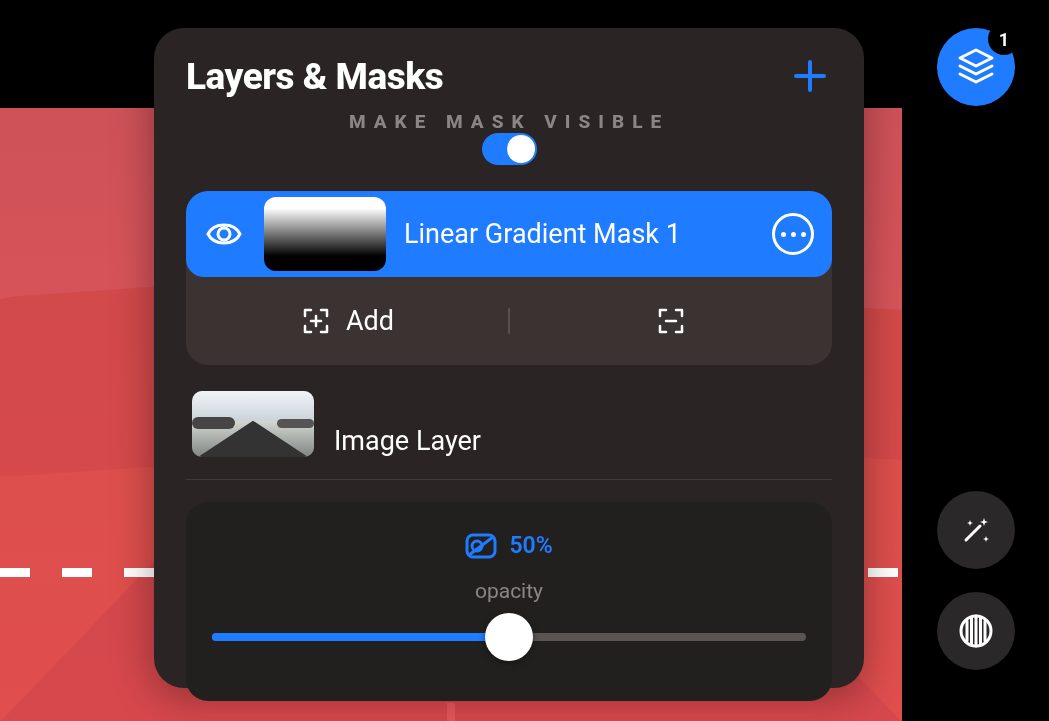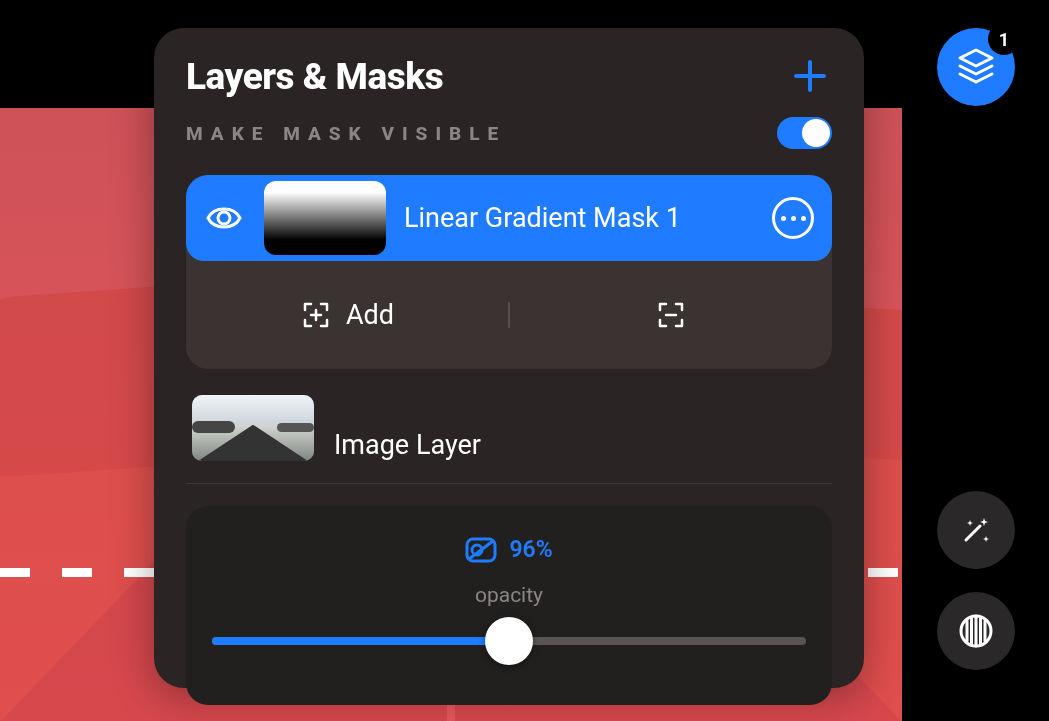--- a/index.html
+++ b/index.html
@@ -88,24 +88,25 @@
   letter-spacing: -0.5px;
   text-align: center;
 }
 .plus-btn {
   color: #1f7bff;
   width: 44px; height: 44px;
   display: flex; align-items: center; justify-content: center;
   cursor: pointer;
 }
 .subhead-row {
-  margin-top: 19px;
+  margin-top: 12px;
   display: flex;
   align-items: center;
   justify-content: space-between;
+  flex-direction: column;
 }
 .subhead-label {
   font-size: 19px;
   font-weight: 800;
   letter-spacing: 8px;
   color: #8b8586;
 }
 .toggle {
   width: 55px; height: 32px;
   border-radius: 20px;
@@ -152,21 +153,21 @@
   width: 42px; height: 42px;
   border-radius: 50%;
   border: 3px solid #fff;
   display: flex; align-items: center; justify-content: center;
   gap: 5px;
   cursor: pointer;
 }
 .more-btn .dot { width: 5px; height: 5px; border-radius: 50%; background: #fff; }
 
 .addsub-row {
-  height: 108px;
+  height: 88px;
   display: flex;
   align-items: center;
   justify-content: center;
   gap: 0;
 }
 .addsub-btn {
   flex: 1;
   display: flex;
   align-items: center;
   justify-content: center;
@@ -387,21 +388,21 @@
 
   <div class="hr"></div>
 
   <div class="opacity-card">
     <div class="opacity-top">
       <svg class="svg-icon" width="32" height="26" viewBox="0 0 32 26">
         <rect x="2" y="2" width="28" height="22" rx="6" ry="6" fill="none" stroke="#1f7bff" stroke-width="3"></rect>
         <circle cx="12" cy="13" r="5" fill="none" stroke="#1f7bff" stroke-width="3"></circle>
         <line x1="4" y1="22" x2="28" y2="4" stroke="#1f7bff" stroke-width="3"></line>
       </svg>
-      <span class="opacity-val">96%</span>
+      <span class="opacity-val">50%</span>
     </div>
     <div class="opacity-lbl">opacity</div>
     <div class="slider">
       <div class="track-bg"></div>
       <div class="track-fill" id="track-fill" style="width: 50%;"></div>
       <div class="slider-knob" id="slider-knob" style="left: 50%;"></div>
     </div>
   </div>
 
 </div>

